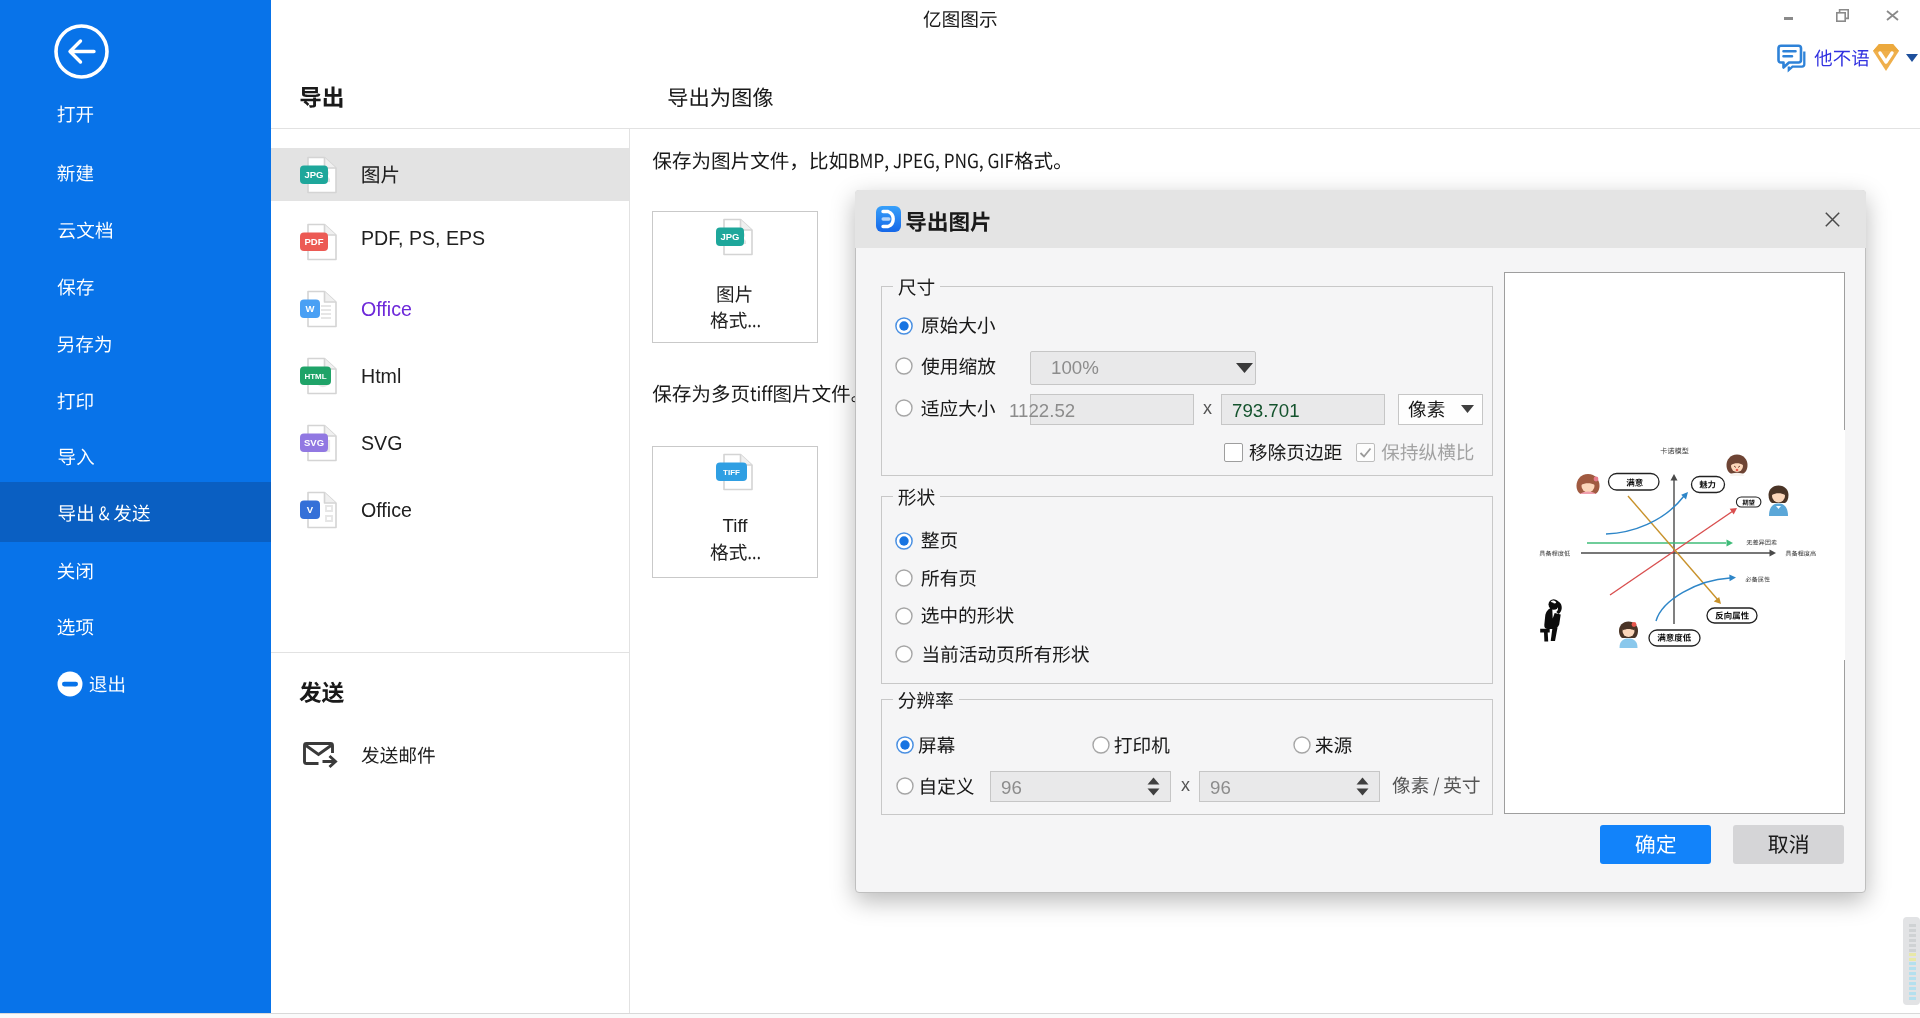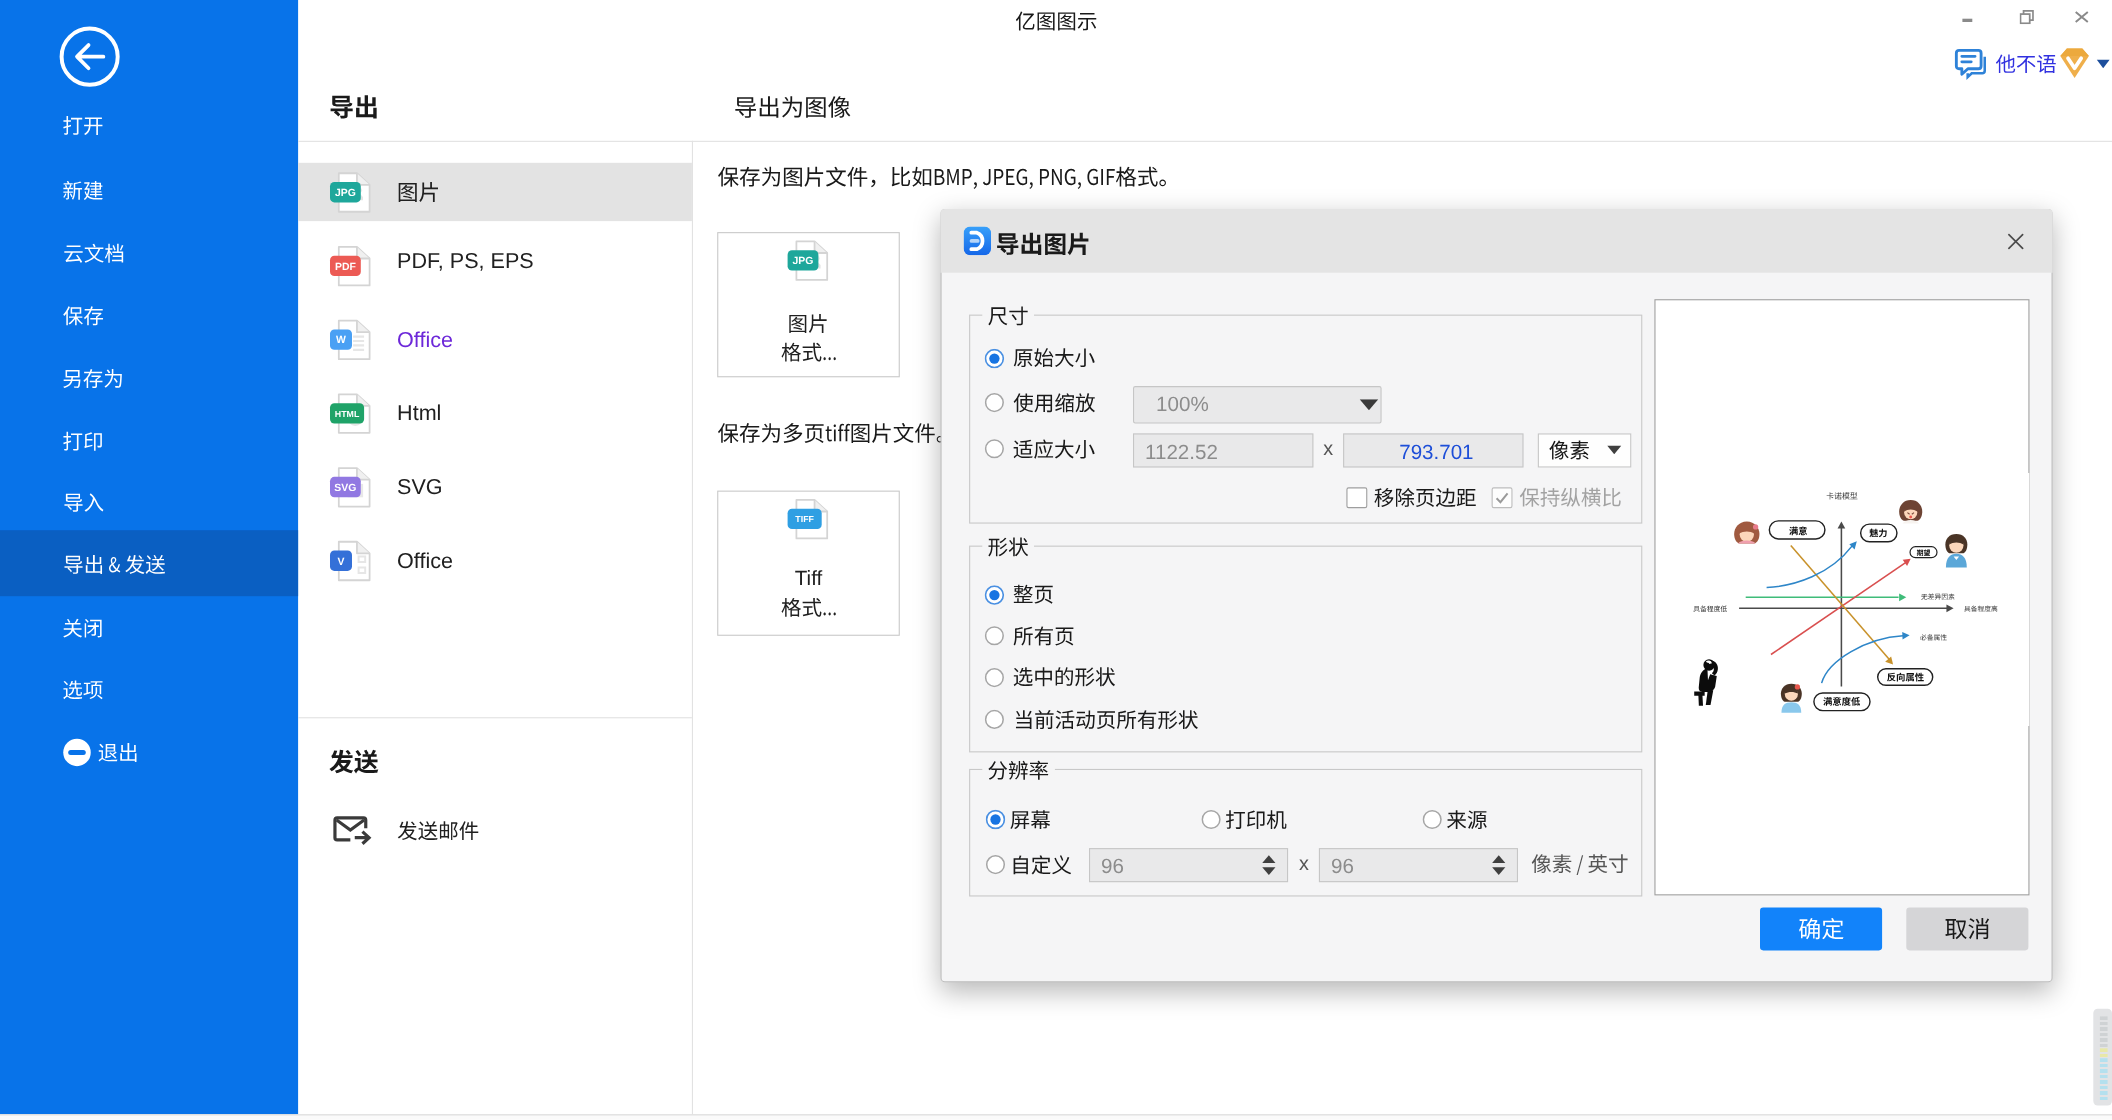--- a/index.html
+++ b/index.html
@@ -230,24 +230,24 @@
 <svg class="ab" style="left:1236px;top:363px" width="17" height="10" viewBox="0 0 17 10">
     <path d="M0 0 H17 L8.5 10 Z" fill="#3a3a3a"></path>
   </svg>
 <svg class="ab" style="left:894.5px;top:399px" width="18" height="18" viewBox="0 0 18 18">
     <circle cx="9" cy="9" r="8" fill="#fff" stroke="#a6a6a6" stroke-width="1.4"></circle>
   </svg>
 <svg class="tx" style="left:920.2px;top:397.8px;" width="76.6" height="20.5" viewBox="-0.79 -17.36 76.64 20.48">
     <path d="M1.2 -14.3C2.2 -13.4 3.4 -12 3.9 -11.2L5 -12C4.5 -12.9 3.2 -14.2 2.2 -15ZM8.6 -6.3H15.1V-3.3H8.6ZM4.6 -9H0.7V-7.7H3.3V-1.9C2.5 -1.6 1.6 -0.9 0.7 0L1.6 1.2C2.6 0 3.5 -1 4.2 -1C4.6 -1 5.2 -0.4 6 0C7.3 0.8 8.9 1 11.1 1C12.9 1 16.2 0.9 17.6 0.8C17.6 0.4 17.8 -0.3 18 -0.6C16.2 -0.4 13.4 -0.3 11.2 -0.3C9.1 -0.3 7.5 -0.4 6.3 -1.1C5.5 -1.5 5.1 -1.9 4.6 -2.1ZM7.2 -7.5V-2.1H16.5V-7.5H12.6V-9.9H17.8V-11.1H12.6V-13.6C14.1 -13.8 15.6 -14.1 16.7 -14.4L16 -15.6C13.8 -14.9 9.8 -14.4 6.5 -14.2C6.7 -13.9 6.9 -13.4 6.9 -13.1C8.2 -13.1 9.7 -13.3 11.2 -13.4V-11.1H5.7V-9.9H11.2V-7.5ZM23.6 -9.2C24.4 -7.1 25.3 -4.5 25.7 -2.7L27 -3.3C26.6 -5 25.7 -7.6 24.9 -9.7ZM27.7 -10.2C28.3 -8.2 29 -5.5 29.2 -3.8L30.6 -4.2C30.3 -5.9 29.6 -8.5 29 -10.6ZM27.5 -15.5C27.8 -14.8 28.2 -14 28.4 -13.3H21V-8.2C21 -5.5 20.8 -1.8 19.4 0.8C19.7 1 20.3 1.4 20.6 1.6C22.1 -1.2 22.4 -5.3 22.4 -8.2V-12H36.3V-13.3H30C29.8 -14 29.3 -15 28.8 -15.9ZM22.6 -0.7V0.6H36.6V-0.7H31.5C33.2 -3.6 34.6 -7 35.5 -10.1L34 -10.7C33.3 -7.4 31.9 -3.6 30.1 -0.7ZM46 -15.7C46 -14.2 46 -12.3 45.7 -10.3H38.6V-8.9H45.5C44.7 -5.3 42.9 -1.7 38.2 0.3C38.6 0.6 39 1.1 39.3 1.5C43.8 -0.6 45.9 -4.2 46.8 -7.8C48.2 -3.6 50.6 -0.3 54.3 1.5C54.5 1 55 0.5 55.3 0.1C51.7 -1.4 49.2 -4.8 47.9 -8.9H55V-10.3H47.2C47.5 -12.3 47.5 -14.2 47.5 -15.7ZM64.8 -15.4V-0.4C64.8 -0.1 64.6 0 64.3 0.1C63.9 0.1 62.5 0.1 61.1 0C61.4 0.4 61.6 1.1 61.7 1.5C63.5 1.5 64.6 1.5 65.3 1.2C66 1 66.3 0.6 66.3 -0.4V-15.4ZM69.3 -10.7C70.9 -8 72.4 -4.5 72.8 -2.3L74.4 -2.9C73.9 -5.1 72.3 -8.6 70.6 -11.2ZM59.9 -11.1C59.4 -8.5 58.4 -5.3 56.7 -3.3C57.1 -3.2 57.7 -2.8 58 -2.6C59.7 -4.7 60.8 -8 61.4 -10.8Z" fill="#1a1a1a"></path>
   </svg>
 <div class="ab" style="left:1030px;top:394px;width:164px;height:31px;background:#e9e9ea;border:1px solid #c6c6c6"></div>
-<div class="row-t" style="left:1041px;top:400px;font-size:18.7px;color:#8c8c8c">1122.52</div>
+<div class="row-t" style="left:1009px;top:400px;font-size:18.7px;color:#8c8c8c">1122.52</div>
 <div class="row-t" style="left:1203px;top:398px;font-size:18px;color:#555">x</div>
 <div class="ab" style="left:1221px;top:394px;width:164px;height:31px;background:#e9e9ea;border:1px solid #c6c6c6"></div>
-<div class="row-t" style="left:1272px;top:400px;font-size:18.7px;color:#1d4ed8">793.701</div>
+<div class="row-t" style="left:1232px;top:400px;font-size:18.7px;color:#14532d">793.701</div>
 <div class="ab" style="left:1398px;top:394px;width:85px;height:31px;background:#fefefe;border:1px solid #c6c6c6"></div>
 <svg class="tx" style="left:1407.0px;top:399.4px;" width="38.9" height="20.2" viewBox="-0.96 -17.23 38.92 20.20">
     <path d="M9.1 -13.3H12.5C12.1 -12.7 11.7 -12.2 11.4 -11.8H7.9C8.3 -12.3 8.7 -12.8 9.1 -13.3ZM9.1 -15.7C8.3 -14.1 6.8 -12.1 4.8 -10.7C5.1 -10.5 5.5 -10.1 5.7 -9.8C6.1 -10 6.4 -10.3 6.7 -10.6V-7.7H9.6C8.7 -6.9 7.4 -6.2 5.4 -5.5C5.7 -5.3 6 -4.9 6.2 -4.7C7.9 -5.2 9.1 -5.9 10 -6.5C10.3 -6.3 10.5 -6 10.8 -5.7C9.5 -4.5 7.2 -3.4 5.4 -2.8C5.6 -2.6 6 -2.2 6.2 -1.9C7.8 -2.5 9.9 -3.7 11.3 -4.9C11.5 -4.5 11.6 -4.2 11.7 -3.8C10.3 -2.3 7.5 -0.9 5.2 -0.2C5.5 0.1 5.8 0.5 6 0.8C8 0.1 10.4 -1.2 12 -2.6C12.2 -1.5 12 -0.4 11.6 -0.1C11.3 0.3 11 0.3 10.6 0.3C10.3 0.3 9.9 0.3 9.4 0.2C9.6 0.6 9.7 1.1 9.7 1.4C10.2 1.5 10.6 1.5 10.9 1.5C11.6 1.5 12.1 1.3 12.5 0.8C13.3 0.1 13.6 -1.9 13 -3.9L13.9 -4.3C14.6 -2.3 15.7 -0.5 17.2 0.4C17.4 0.1 17.8 -0.4 18.1 -0.6C16.7 -1.4 15.5 -3 14.9 -4.8C15.7 -5.2 16.4 -5.6 17 -6L16 -6.9C15.2 -6.3 13.8 -5.5 12.6 -4.9C12.2 -5.7 11.6 -6.6 10.8 -7.2L11.2 -7.7H16.8V-11.8H12.8C13.4 -12.4 13.9 -13.1 14.3 -13.9L13.5 -14.5L13.2 -14.4H9.8L10.5 -15.4ZM7.9 -10.7H11.3C11.2 -10.1 11 -9.5 10.5 -8.8H7.9ZM12.4 -10.7H15.5V-8.8H11.9C12.2 -9.5 12.4 -10.1 12.4 -10.7ZM4.9 -15.6C3.9 -12.8 2.3 -10 0.5 -8.2C0.8 -7.9 1.2 -7.1 1.3 -6.8C1.9 -7.4 2.4 -8.1 3 -8.8V1.4H4.3V-11C5 -12.3 5.7 -13.8 6.2 -15.2ZM30.6 -1.6C32.2 -0.8 34.2 0.4 35.2 1.2L36.3 0.3C35.2 -0.5 33.2 -1.6 31.6 -2.4ZM24.2 -2.4C23.1 -1.3 21.2 -0.4 19.6 0.3C19.9 0.5 20.4 1 20.6 1.2C22.3 0.5 24.2 -0.7 25.5 -1.9ZM22.3 -5.5C22.6 -5.6 23.2 -5.7 26.9 -5.9C25.2 -5.2 23.7 -4.6 23.1 -4.4C22 -4 21.1 -3.8 20.5 -3.8C20.6 -3.4 20.8 -2.8 20.9 -2.5C21.4 -2.7 22.1 -2.8 27.7 -3.1V-0.1C27.7 0.1 27.6 0.1 27.3 0.1C27 0.2 26 0.2 24.8 0.1C25 0.5 25.3 1 25.3 1.4C26.7 1.4 27.7 1.4 28.2 1.2C28.9 1 29 0.6 29 -0.1V-3.2L33.7 -3.4C34.2 -3 34.6 -2.6 34.9 -2.2L36 -3C35.2 -3.9 33.6 -5.1 32.3 -5.9L31.3 -5.2C31.7 -5 32.1 -4.7 32.5 -4.4L24.8 -4C27.4 -4.8 30 -5.9 32.5 -7.3L31.6 -8.2C30.9 -7.8 30.1 -7.4 29.3 -7L25 -6.8C26 -7.2 27 -7.7 28 -8.3L27.5 -8.7H36.5V-9.8H28.7V-11H34.5V-12.1H28.7V-13.3H35.6V-14.3H28.7V-15.7H27.3V-14.3H20.7V-13.3H27.3V-12.1H21.7V-11H27.3V-9.8H19.7V-8.7H26.3C25.1 -7.9 23.7 -7.3 23.2 -7.1C22.7 -6.9 22.3 -6.7 21.9 -6.7C22.1 -6.4 22.3 -5.8 22.3 -5.5Z" fill="#1a1a1a"></path>
   </svg>
 <svg class="ab" style="left:1461px;top:405px" width="13" height="8" viewBox="0 0 13 8">
     <path d="M0 0 H13 L6.5 8 Z" fill="#3f3f3f"></path>
   </svg>
 <div class="ab" style="left:1224px;top:443px;width:19px;height:19px;background:#fff;border:1px solid #9e9e9e;border-radius:2px"></div>
 <svg class="tx" style="left:1248.1px;top:442.3px;" width="95.1" height="20.4" viewBox="-0.88 -17.34 95.13 20.41">
     <path d="M6.4 -15.5C5.1 -15 2.9 -14.4 1.1 -14.1C1.2 -13.7 1.4 -13.3 1.5 -13C2.2 -13.1 3 -13.2 3.7 -13.4V-10.3H0.9V-9H3.4C2.8 -6.9 1.7 -4.5 0.6 -3.1C0.8 -2.8 1.2 -2.2 1.3 -1.8C2.2 -3 3 -4.9 3.7 -6.8V1.5H5V-7.1C5.6 -6.3 6.2 -5.2 6.5 -4.6L7.3 -5.7C7 -6.2 5.5 -8.1 5 -8.6V-9H7.3V-10.3H5V-13.7C5.8 -13.9 6.6 -14.2 7.2 -14.4ZM9.6 -11C10.2 -10.6 10.9 -10.1 11.4 -9.6C10.1 -8.9 8.6 -8.4 7.2 -8.1C7.4 -7.8 7.7 -7.3 7.9 -7C11.6 -8 15.3 -10 16.9 -13.5L16 -14L15.7 -13.9H12.2C12.6 -14.4 13 -14.9 13.4 -15.4L11.9 -15.7C11.1 -14.3 9.4 -12.7 7.1 -11.6C7.4 -11.4 7.8 -10.9 8.1 -10.6C9.2 -11.3 10.2 -12 11 -12.7H14.9C14.3 -11.8 13.5 -11 12.5 -10.3C12 -10.8 11.2 -11.4 10.6 -11.7ZM10.5 -3.6C11.2 -3.2 12 -2.5 12.6 -1.9C10.9 -0.8 8.8 0 6.8 0.4C7 0.7 7.3 1.2 7.5 1.6C12.1 0.5 16.3 -1.9 17.9 -6.8L17 -7.3L16.8 -7.2H13.5C13.9 -7.7 14.2 -8.2 14.5 -8.6L13.1 -8.9C12.1 -7.2 10.2 -5.3 7.4 -4C7.7 -3.8 8.1 -3.3 8.3 -3C9.9 -3.9 11.3 -4.9 12.4 -6H16.1C15.5 -4.7 14.7 -3.6 13.6 -2.7C13.1 -3.3 12.2 -3.9 11.5 -4.3ZM27.6 -4.1C26.9 -2.8 26 -1.4 25 -0.4C25.3 -0.2 25.8 0.1 26.1 0.4C27 -0.7 28.1 -2.3 28.8 -3.8ZM33 -3.7C34 -2.5 35.1 -0.9 35.7 0.2L36.8 -0.5C36.2 -1.5 35.1 -3.1 34 -4.3ZM20.2 -15V1.4H21.4V-13.7H23.8C23.4 -12.4 22.8 -10.8 22.2 -9.4C23.7 -8 24 -6.7 24 -5.7C24 -5.1 23.9 -4.6 23.6 -4.4C23.4 -4.2 23.2 -4.2 23 -4.2C22.7 -4.2 22.3 -4.2 21.8 -4.2C22 -3.8 22.1 -3.3 22.2 -3C22.6 -2.9 23.1 -2.9 23.5 -3C23.9 -3 24.3 -3.1 24.5 -3.3C25.1 -3.7 25.3 -4.5 25.3 -5.5C25.3 -6.7 24.9 -8 23.5 -9.6C24.2 -11.1 24.9 -12.9 25.5 -14.5L24.6 -15L24.4 -15ZM25.6 -6.5V-5.2H30.6V-0.1C30.6 0.1 30.5 0.2 30.2 0.2C29.9 0.2 29 0.2 28 0.2C28.2 0.6 28.4 1.1 28.4 1.5C29.8 1.5 30.6 1.5 31.2 1.2C31.7 1 31.9 0.6 31.9 -0.1V-5.2H36.5V-6.5H31.9V-8.7H34.8V-10H27.4V-8.7H30.6V-6.5ZM31.1 -15.8C29.8 -13.6 27.5 -11.4 25.1 -10.2C25.5 -9.9 25.9 -9.5 26.1 -9.2C27.9 -10.3 29.7 -11.9 31.1 -13.7C32.7 -11.7 34.3 -10.4 36 -9.4C36.2 -9.8 36.6 -10.2 36.9 -10.5C35.2 -11.4 33.5 -12.7 31.8 -14.7L32.3 -15.4ZM46.1 -8.6V-5.3C46.1 -3.3 45.3 -1 38.3 0.4C38.6 0.7 39 1.2 39.2 1.5C46.5 -0.1 47.5 -2.7 47.5 -5.2V-8.6ZM47.6 -2.1C49.8 -1 52.6 0.5 53.9 1.6L54.8 0.4C53.4 -0.6 50.5 -2.1 48.4 -3ZM40.6 -11.1V-2.4H42V-9.8H51.6V-2.4H53.1V-11.1H46.3C46.7 -11.8 47.1 -12.6 47.4 -13.4H54.9V-14.7H38.8V-13.4H45.8C45.6 -12.6 45.2 -11.8 44.9 -11.1ZM57.6 -14.7C58.7 -13.7 59.9 -12.3 60.5 -11.4L61.7 -12.3C61 -13.2 59.7 -14.5 58.7 -15.4ZM66.4 -15.4C66.4 -14.4 66.4 -13.4 66.3 -12.4H62.5V-11H66.3C65.9 -7.4 65 -4.4 62 -2.6C62.3 -2.4 62.8 -1.9 63 -1.6C66.3 -3.7 67.3 -7 67.7 -11H71.9C71.6 -5.8 71.4 -3.7 70.9 -3.2C70.7 -3 70.5 -3 70.1 -3C69.7 -3 68.7 -3 67.6 -3.1C67.8 -2.7 68 -2.1 68 -1.6C69.1 -1.6 70.1 -1.6 70.7 -1.6C71.3 -1.7 71.8 -1.8 72.1 -2.3C72.8 -3.1 73 -5.3 73.3 -11.7C73.3 -11.9 73.3 -12.4 73.3 -12.4H67.8C67.9 -13.4 67.9 -14.4 67.9 -15.4ZM60.7 -9.4H56.9V-8H59.3V-2.2C58.5 -1.8 57.6 -1 56.5 0.2L57.6 1.5C58.5 0.2 59.4 -1 60 -1C60.4 -1 61 -0.3 61.8 0.2C63.2 1.1 64.8 1.3 67.2 1.3C69.1 1.3 72.5 1.2 73.9 1.1C73.9 0.7 74.1 -0.1 74.3 -0.5C72.4 -0.3 69.6 -0.1 67.2 -0.1C65.1 -0.1 63.4 -0.2 62.2 -1C61.5 -1.5 61.1 -1.8 60.7 -2.1ZM77.6 -13.7H81.3V-10.4H77.6ZM85.1 -9.1H90.1V-5.3H85.1ZM92.4 -14.7H83.7V0.7H92.8V-0.6H85.1V-4H91.4V-10.5H85.1V-13.4H92.4ZM75.5 -0.7 75.8 0.6C77.8 0.1 80.4 -0.7 83 -1.4L82.8 -2.6L80.4 -1.9V-5.3H82.8V-6.5H80.4V-9.2H82.5V-14.9H76.4V-9.2H79.1V-1.6L77.6 -1.2V-7.3H76.4V-0.9Z" fill="#1a1a1a"></path>

